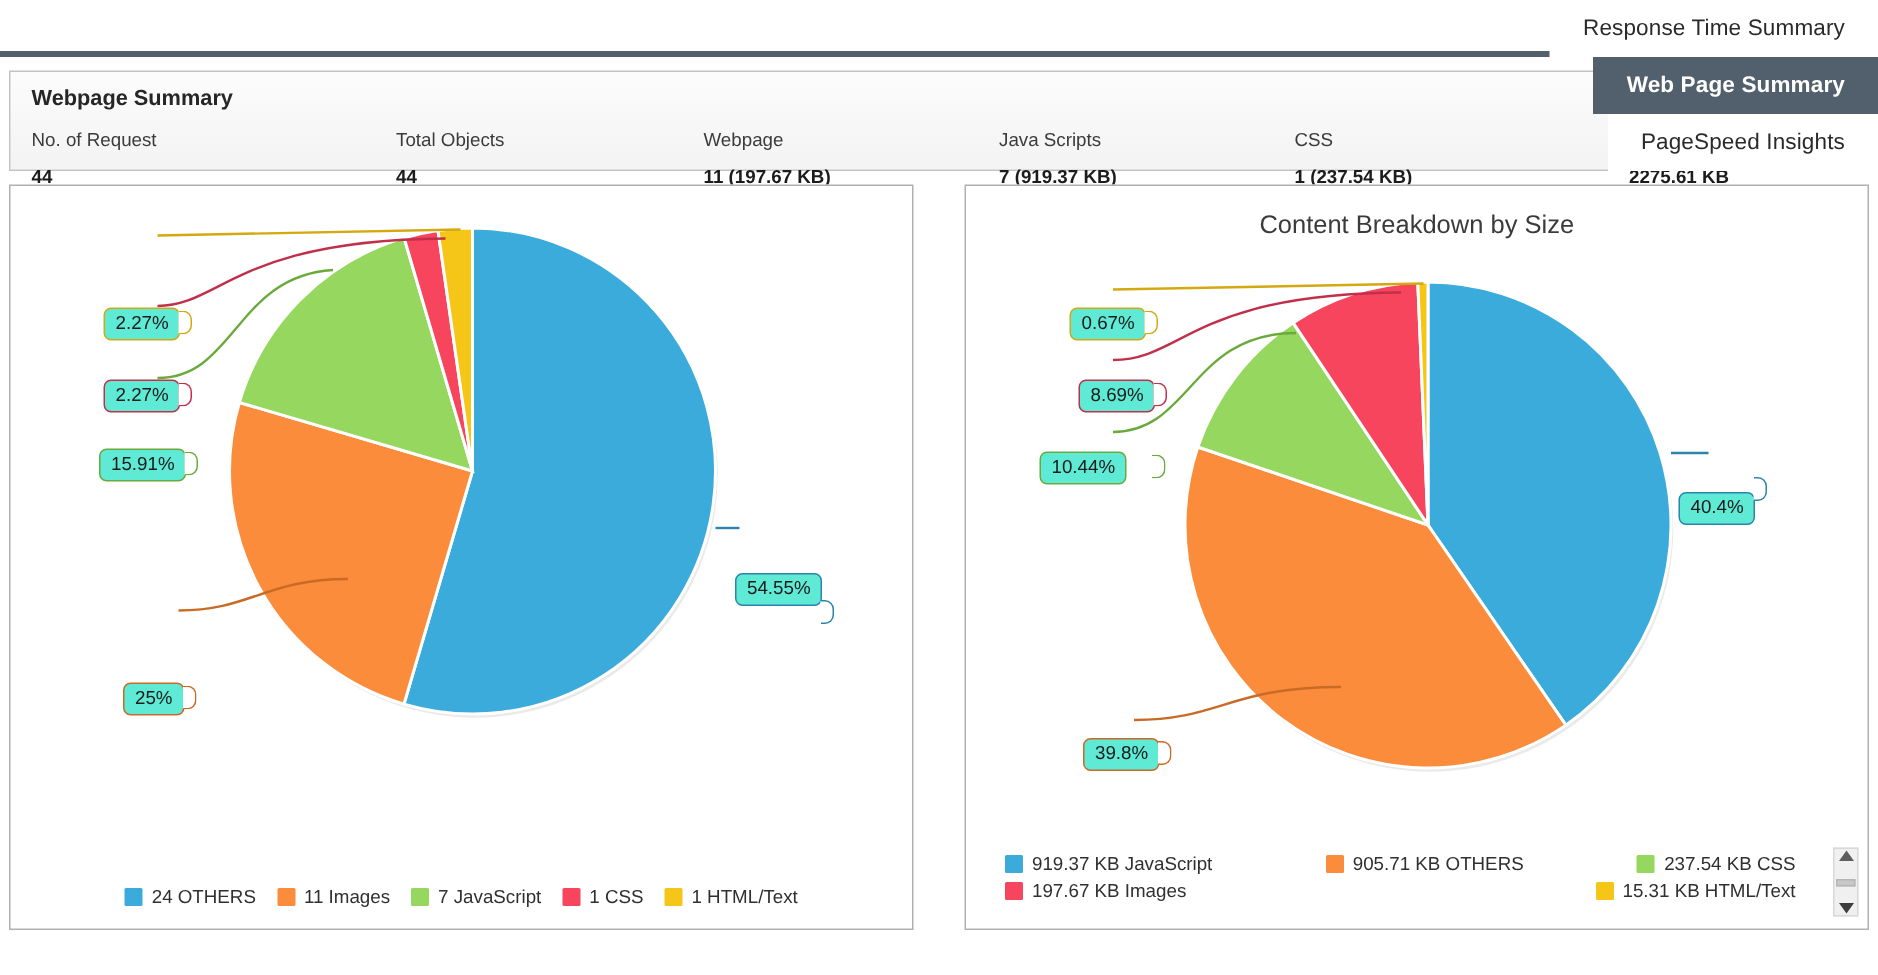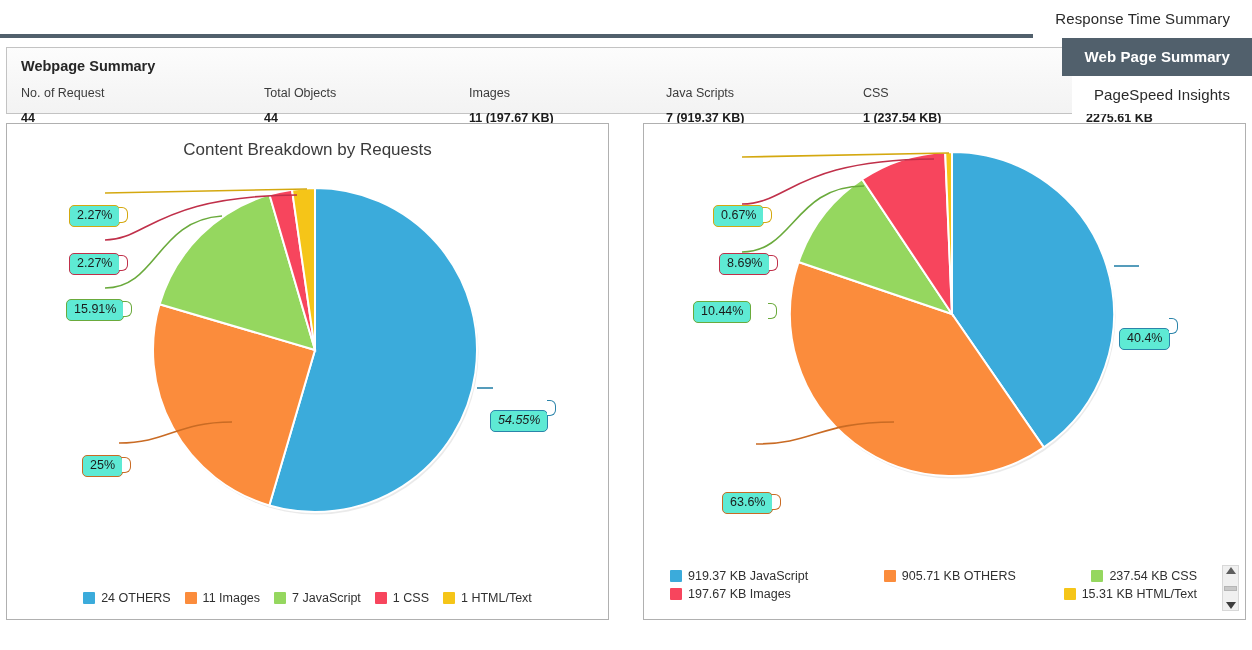--- a/index.html
+++ b/index.html
@@ -220,42 +220,41 @@
   <div class="summary-grid">
     <div class="summary-col c0">
       <div class="summary-label">No. of Request</div>
       <div class="summary-value">44</div>
     </div>
     <div class="summary-col c1">
       <div class="summary-label">Total Objects</div>
       <div class="summary-value">44</div>
     </div>
     <div class="summary-col c2">
-      <div class="summary-label">Images</div>
+      <div class="summary-label">Webpage</div>
       <div class="summary-value">11 (197.67 KB)</div>
     </div>
     <div class="summary-col c3">
       <div class="summary-label">Java Scripts</div>
       <div class="summary-value">7 (919.37 KB)</div>
     </div>
     <div class="summary-col c4">
       <div class="summary-label">CSS</div>
       <div class="summary-value">1 (237.54 KB)</div>
     </div>
     <div class="summary-col c5">
       <div class="summary-label">Total page size</div>
       <div class="summary-value">2275.61 KB</div>
     </div>
   </div>
 </div>
 
 <div class="charts-row">
 
   <div class="chart-panel">
-    <div class="chart-title">Content Breakdown by Requests</div>
     <div class="pie-area">
       <svg class="pie-svg" id="pie-left" width="600" height="400" viewBox="0 0 600 400">
           <circle cx="309.5" cy="192.5" r="162" fill="#d9d9d9" opacity="0.55"></circle>
           <path d="M 308 190 L 308 28 A 162 162 0 1 1 262.314934704179 345.4248204403549 Z" fill="#3BABDB" stroke="#ffffff" stroke-width="2"></path>
           <path d="M 308 190 L 262.314934704179 345.4248204403549 A 162 162 0 0 1 152.57517955964508 144.31493470417894 Z" fill="#FB8C3C" stroke="#ffffff" stroke-width="2"></path>
           <path d="M 308 190 L 152.57517955964508 144.31493470417894 A 162 162 0 0 1 262.41260001044 34.54650546806013 Z" fill="#95D75F" stroke="#ffffff" stroke-width="2"></path>
           <path d="M 308 190 L 262.41260001044 34.54650546806013 A 162 162 0 0 1 284.9724742338029 29.644978073378923 Z" fill="#F7455D" stroke="#ffffff" stroke-width="2"></path>
           <path d="M 308 190 L 284.9724742338029 29.644978073378923 A 162 162 0 0 1 307.99999999999994 28 Z" fill="#F5C518" stroke="#ffffff" stroke-width="2"></path>
           <path d="M 98 33 L 300 29" fill="none" stroke="#d4a80f" stroke-width="1.6"></path>
           <path d="M 98 80 C 140 80 150 36 290 35" fill="none" stroke="#c0304a" stroke-width="1.6"></path>
@@ -282,20 +281,21 @@
         <span>1 CSS</span>
       </div>
       <div class="legend-item">
         <span class="legend-swatch" style="background:#F5C518"></span>
         <span>1 HTML/Text</span>
       </div>
     </div>
   </div>
 
   <div class="chart-panel">
+    <div class="chart-title">Content Breakdown by Size</div>
     <div class="pie-area">
       <svg class="pie-svg" id="pie-right" width="600" height="400" viewBox="0 0 600 400">
           <circle cx="309.5" cy="192.5" r="162" fill="#d9d9d9" opacity="0.55"></circle>
           <path d="M 308 190 L 308 28 A 162 162 0 0 1 399.8975697585346 323.4122808158053 Z" fill="#3BABDB" stroke="#ffffff" stroke-width="2"></path>
           <path d="M 308 190 L 399.8975697585346 323.4122808158053 A 162 162 0 0 1 154.57007459085142 138.00713521123205 Z" fill="#FB8C3C" stroke="#ffffff" stroke-width="2"></path>
           <path d="M 308 190 L 154.57007459085142 138.00713521123205 A 162 162 0 0 1 218.12461215190967 55.21715740067157 Z" fill="#95D75F" stroke="#ffffff" stroke-width="2"></path>
           <path d="M 308 190 L 218.12461215190967 55.21715740067157 A 162 162 0 0 1 301.1822448059187 28.14352588137359 Z" fill="#F7455D" stroke="#ffffff" stroke-width="2"></path>
           <path d="M 308 190 L 301.1822448059187 28.14352588137359 A 162 162 0 0 1 307.99999999999994 28 Z" fill="#F5C518" stroke="#ffffff" stroke-width="2"></path>
           <path d="M 98 33 L 305 29" fill="none" stroke="#d4a80f" stroke-width="1.6"></path>
           <path d="M 98 80 C 145 80 150 36 290 35" fill="none" stroke="#c0304a" stroke-width="1.6"></path>
@@ -335,24 +335,24 @@
 </div>
 
 <div class="callout" style="left: 69px; top: 205px; border-color: rgb(212, 168, 15);">2.27%</div>
 <div style="position: absolute; width: 8px; height: 14px; left: 119px; top: 207px; border-top: 1.4px solid rgb(212, 168, 15); border-right: 1.4px solid rgb(212, 168, 15); border-bottom: 1.4px solid rgb(212, 168, 15); border-radius: 0px 6px 6px 0px; background: rgb(255, 255, 255);"></div>
 <div class="callout" style="left: 69px; top: 253px; border-color: rgb(192, 48, 74);">2.27%</div>
 <div style="position: absolute; width: 8px; height: 14px; left: 119px; top: 255px; border-top: 1.4px solid rgb(192, 48, 74); border-right: 1.4px solid rgb(192, 48, 74); border-bottom: 1.4px solid rgb(192, 48, 74); border-radius: 0px 6px 6px 0px; background: rgb(255, 255, 255);"></div>
 <div class="callout" style="left: 66px; top: 299px; border-color: rgb(106, 170, 60);">15.91%</div>
 <div style="position: absolute; width: 8px; height: 14px; left: 123px; top: 301px; border-top: 1.4px solid rgb(106, 170, 60); border-right: 1.4px solid rgb(106, 170, 60); border-bottom: 1.4px solid rgb(106, 170, 60); border-radius: 0px 6px 6px 0px; background: rgb(255, 255, 255);"></div>
 <div class="callout" style="left: 82px; top: 455px; border-color: rgb(201, 107, 36);">25%</div>
 <div style="position: absolute; width: 8px; height: 14px; left: 122px; top: 457px; border-top: 1.4px solid rgb(201, 107, 36); border-right: 1.4px solid rgb(201, 107, 36); border-bottom: 1.4px solid rgb(201, 107, 36); border-radius: 0px 6px 6px 0px; background: rgb(255, 255, 255);"></div>
-<div class="callout" style="left: 490px; top: 410px; border-color: rgb(43, 132, 170); font-style: italic;">54.55%</div>
+<div class="callout" style="left: 490px; top: 382px; border-color: rgb(43, 132, 170);">54.55%</div>
 <div style="position: absolute; width: 8px; height: 14px; left: 547px; top: 400px; border-top: 1.4px solid rgb(43, 132, 170); border-right: 1.4px solid rgb(43, 132, 170); border-bottom: 1.4px solid rgb(43, 132, 170); border-radius: 0px 6px 6px 0px; background: rgb(255, 255, 255);"></div>
 <div class="callout" style="left: 713px; top: 205px; border-color: rgb(212, 168, 15);">0.67%</div>
 <div style="position: absolute; width: 8px; height: 14px; left: 763px; top: 207px; border-top: 1.4px solid rgb(212, 168, 15); border-right: 1.4px solid rgb(212, 168, 15); border-bottom: 1.4px solid rgb(212, 168, 15); border-radius: 0px 6px 6px 0px; background: rgb(255, 255, 255);"></div>
 <div class="callout" style="left: 719px; top: 253px; border-color: rgb(192, 48, 74);">8.69%</div>
 <div style="position: absolute; width: 8px; height: 14px; left: 769px; top: 255px; border-top: 1.4px solid rgb(192, 48, 74); border-right: 1.4px solid rgb(192, 48, 74); border-bottom: 1.4px solid rgb(192, 48, 74); border-radius: 0px 6px 6px 0px; background: rgb(255, 255, 255);"></div>
 <div class="callout" style="left: 693px; top: 301px; border-color: rgb(106, 170, 60);">10.44%</div>
 <div style="position: absolute; width: 8px; height: 14px; left: 768px; top: 303px; border-top: 1.4px solid rgb(106, 170, 60); border-right: 1.4px solid rgb(106, 170, 60); border-bottom: 1.4px solid rgb(106, 170, 60); border-radius: 0px 6px 6px 0px; background: rgb(255, 255, 255);"></div>
-<div class="callout" style="left: 722px; top: 492px; border-color: rgb(201, 107, 36);">63.6%</div>
+<div class="callout" style="left: 722px; top: 492px; border-color: rgb(201, 107, 36);">39.8%</div>
 <div style="position: absolute; width: 8px; height: 14px; left: 772px; top: 494px; border-top: 1.4px solid rgb(201, 107, 36); border-right: 1.4px solid rgb(201, 107, 36); border-bottom: 1.4px solid rgb(201, 107, 36); border-radius: 0px 6px 6px 0px; background: rgb(255, 255, 255);"></div>
 <div class="callout" style="left: 1119px; top: 328px; border-color: rgb(43, 132, 170);">40.4%</div>
 <div style="position: absolute; width: 8px; height: 14px; left: 1169px; top: 318px; border-top: 1.4px solid rgb(43, 132, 170); border-right: 1.4px solid rgb(43, 132, 170); border-bottom: 1.4px solid rgb(43, 132, 170); border-radius: 0px 6px 6px 0px; background: rgb(255, 255, 255);"></div>
 
 </body></html>

